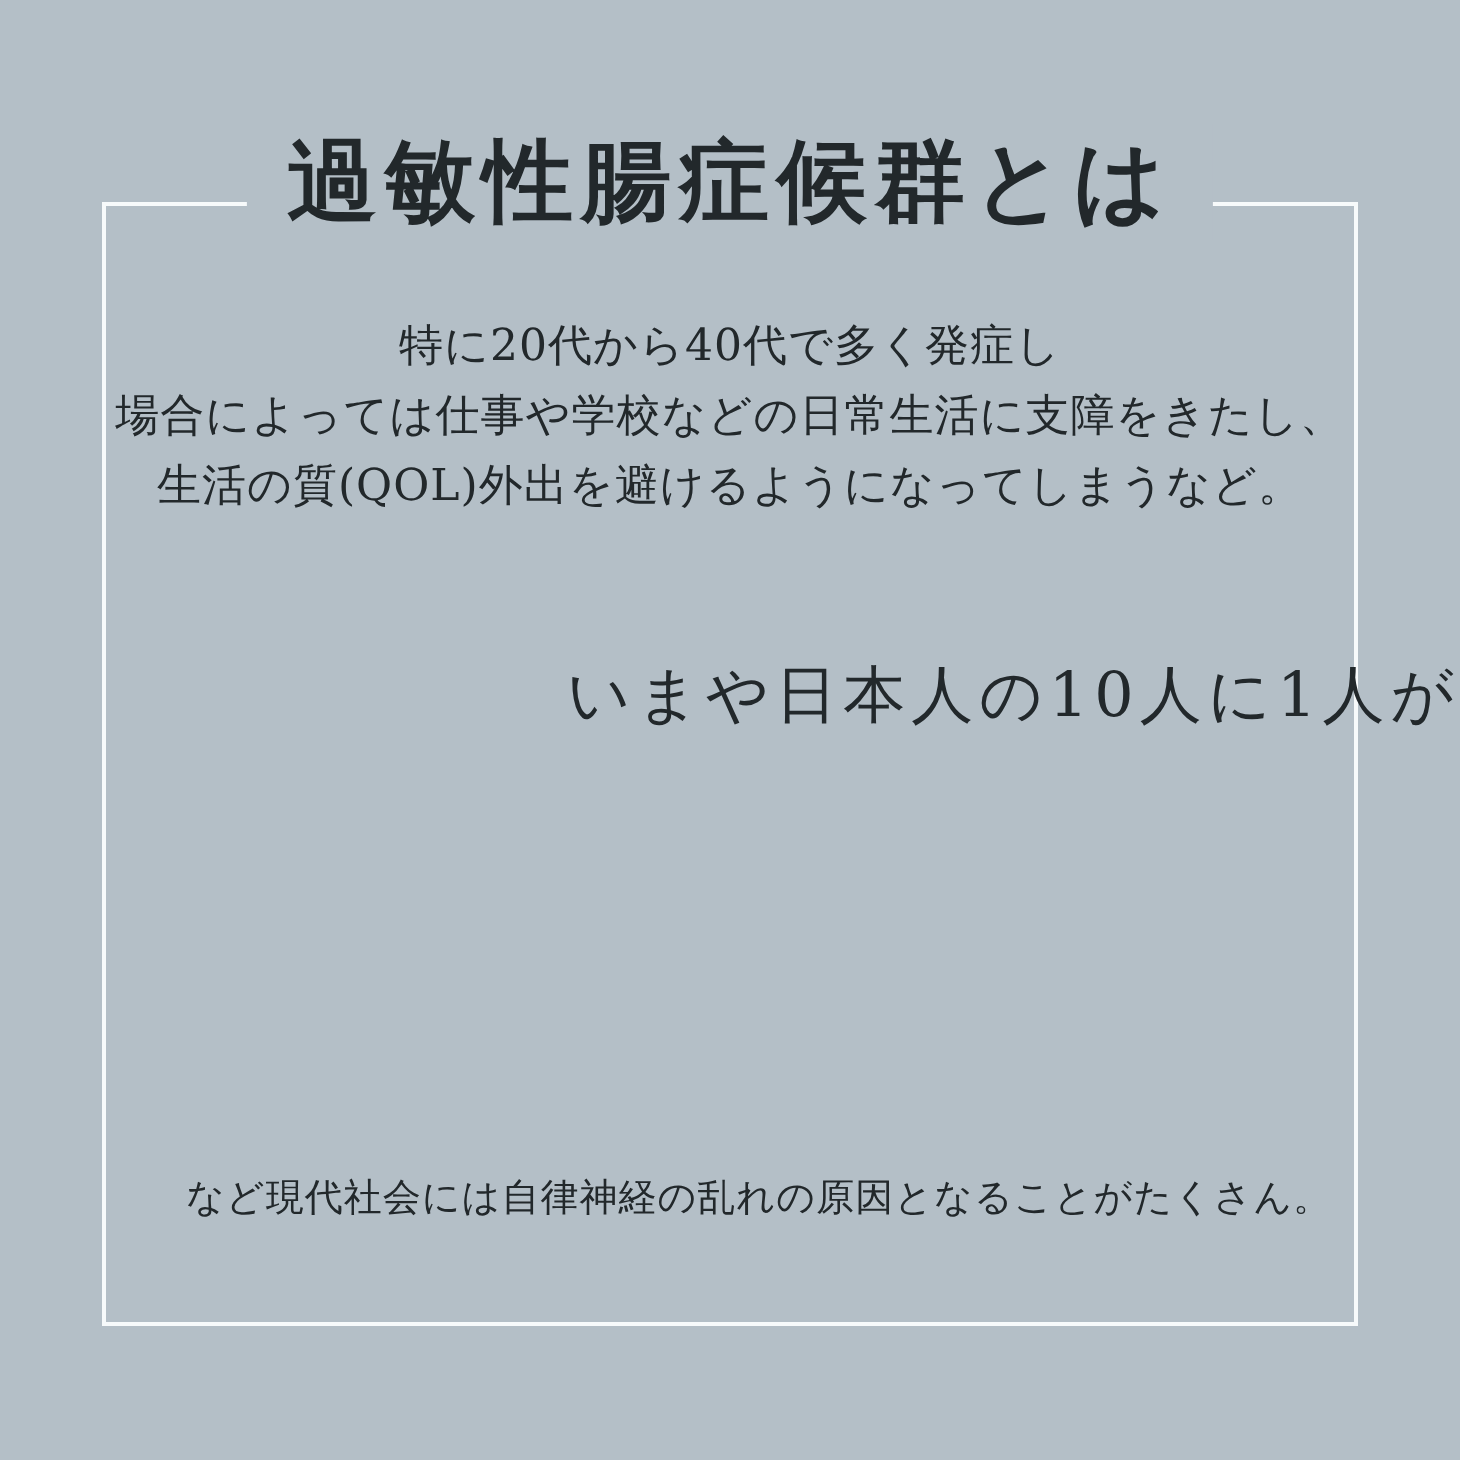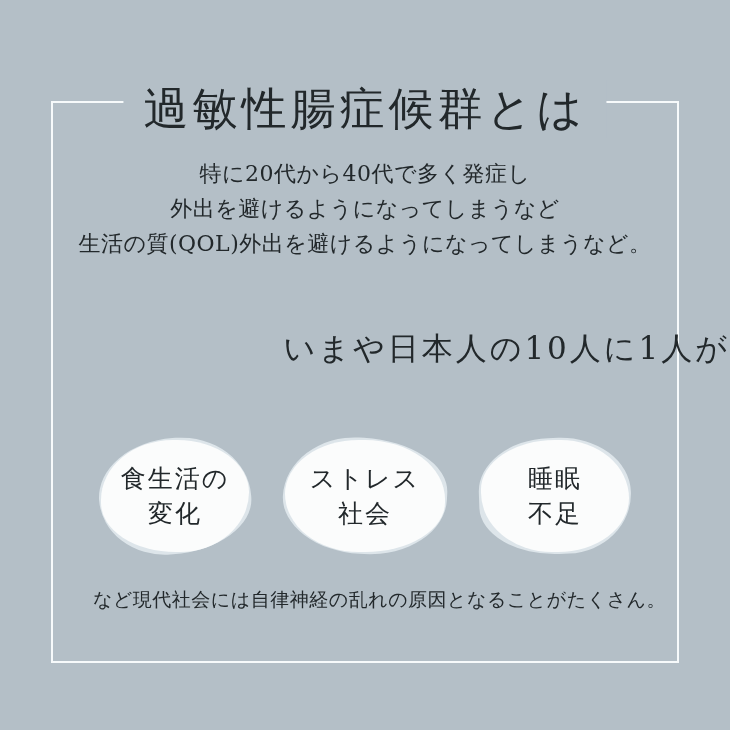--- a/index.html
+++ b/index.html
@@ -25,25 +25,25 @@
     inset: 0;
   }
   .frame {
     position: absolute;
     left: 51px; top: 101px;
     width: 628px; height: 562px;
     border: 2px solid var(--frame-border);
   }
   .title {
     position: absolute;
-    top: 80px;
+    top: 62px;
     left: 50%;
     transform: translateX(-50%);
     font-size: 45px;
-    font-weight: 400;
+    font-weight: 700;
     line-height: 58px;
     letter-spacing: 4px;
     white-space: nowrap;
     background: var(--background);
     padding: 0 20px;
     z-index: 2;
   }
   .intro {
     position: absolute;
     top: 156px;
@@ -127,48 +127,24 @@
 <body>
 
 <div class="canvas">
 
   <div class="frame"></div>
 
   <h1 class="title">過敏性腸症候群とは</h1>
 
   <div class="intro">
     <p>特に20代から40代で多く発症し</p>
-    <p>外出を避けるようになってしまうなど</p>
+    <p>場合によっては仕事や学校などの日常生活に支障をきたし、</p>
     <p>生活の質(QOL)外出を避けるようになってしまうなど。</p>
   </div>
 
   <div class="subheading">
     <p>いまや日本人の10人に1人が</p>
   </div>
 
-  <div class="bubbles">
-
-    <div class="bubble">
-      <div class="bubble-inner">
-        <span>食生活の</span>
-        <span>変化</span>
-      </div>
-    </div>
-
-    <div class="bubble">
-      <div class="bubble-inner">
-        <span>ストレス</span>
-        <span>社会</span>
-      </div>
-    </div>
-
-    <div class="bubble">
-      <div class="bubble-inner">
-        <span>睡眠</span>
-        <span>不足</span>
-      </div>
-    </div>
-
-  </div>
 
   <p class="footnote">など現代社会には自律神経の乱れの原因となることがたくさん。</p>
 
 </div>
 
 </body></html>

